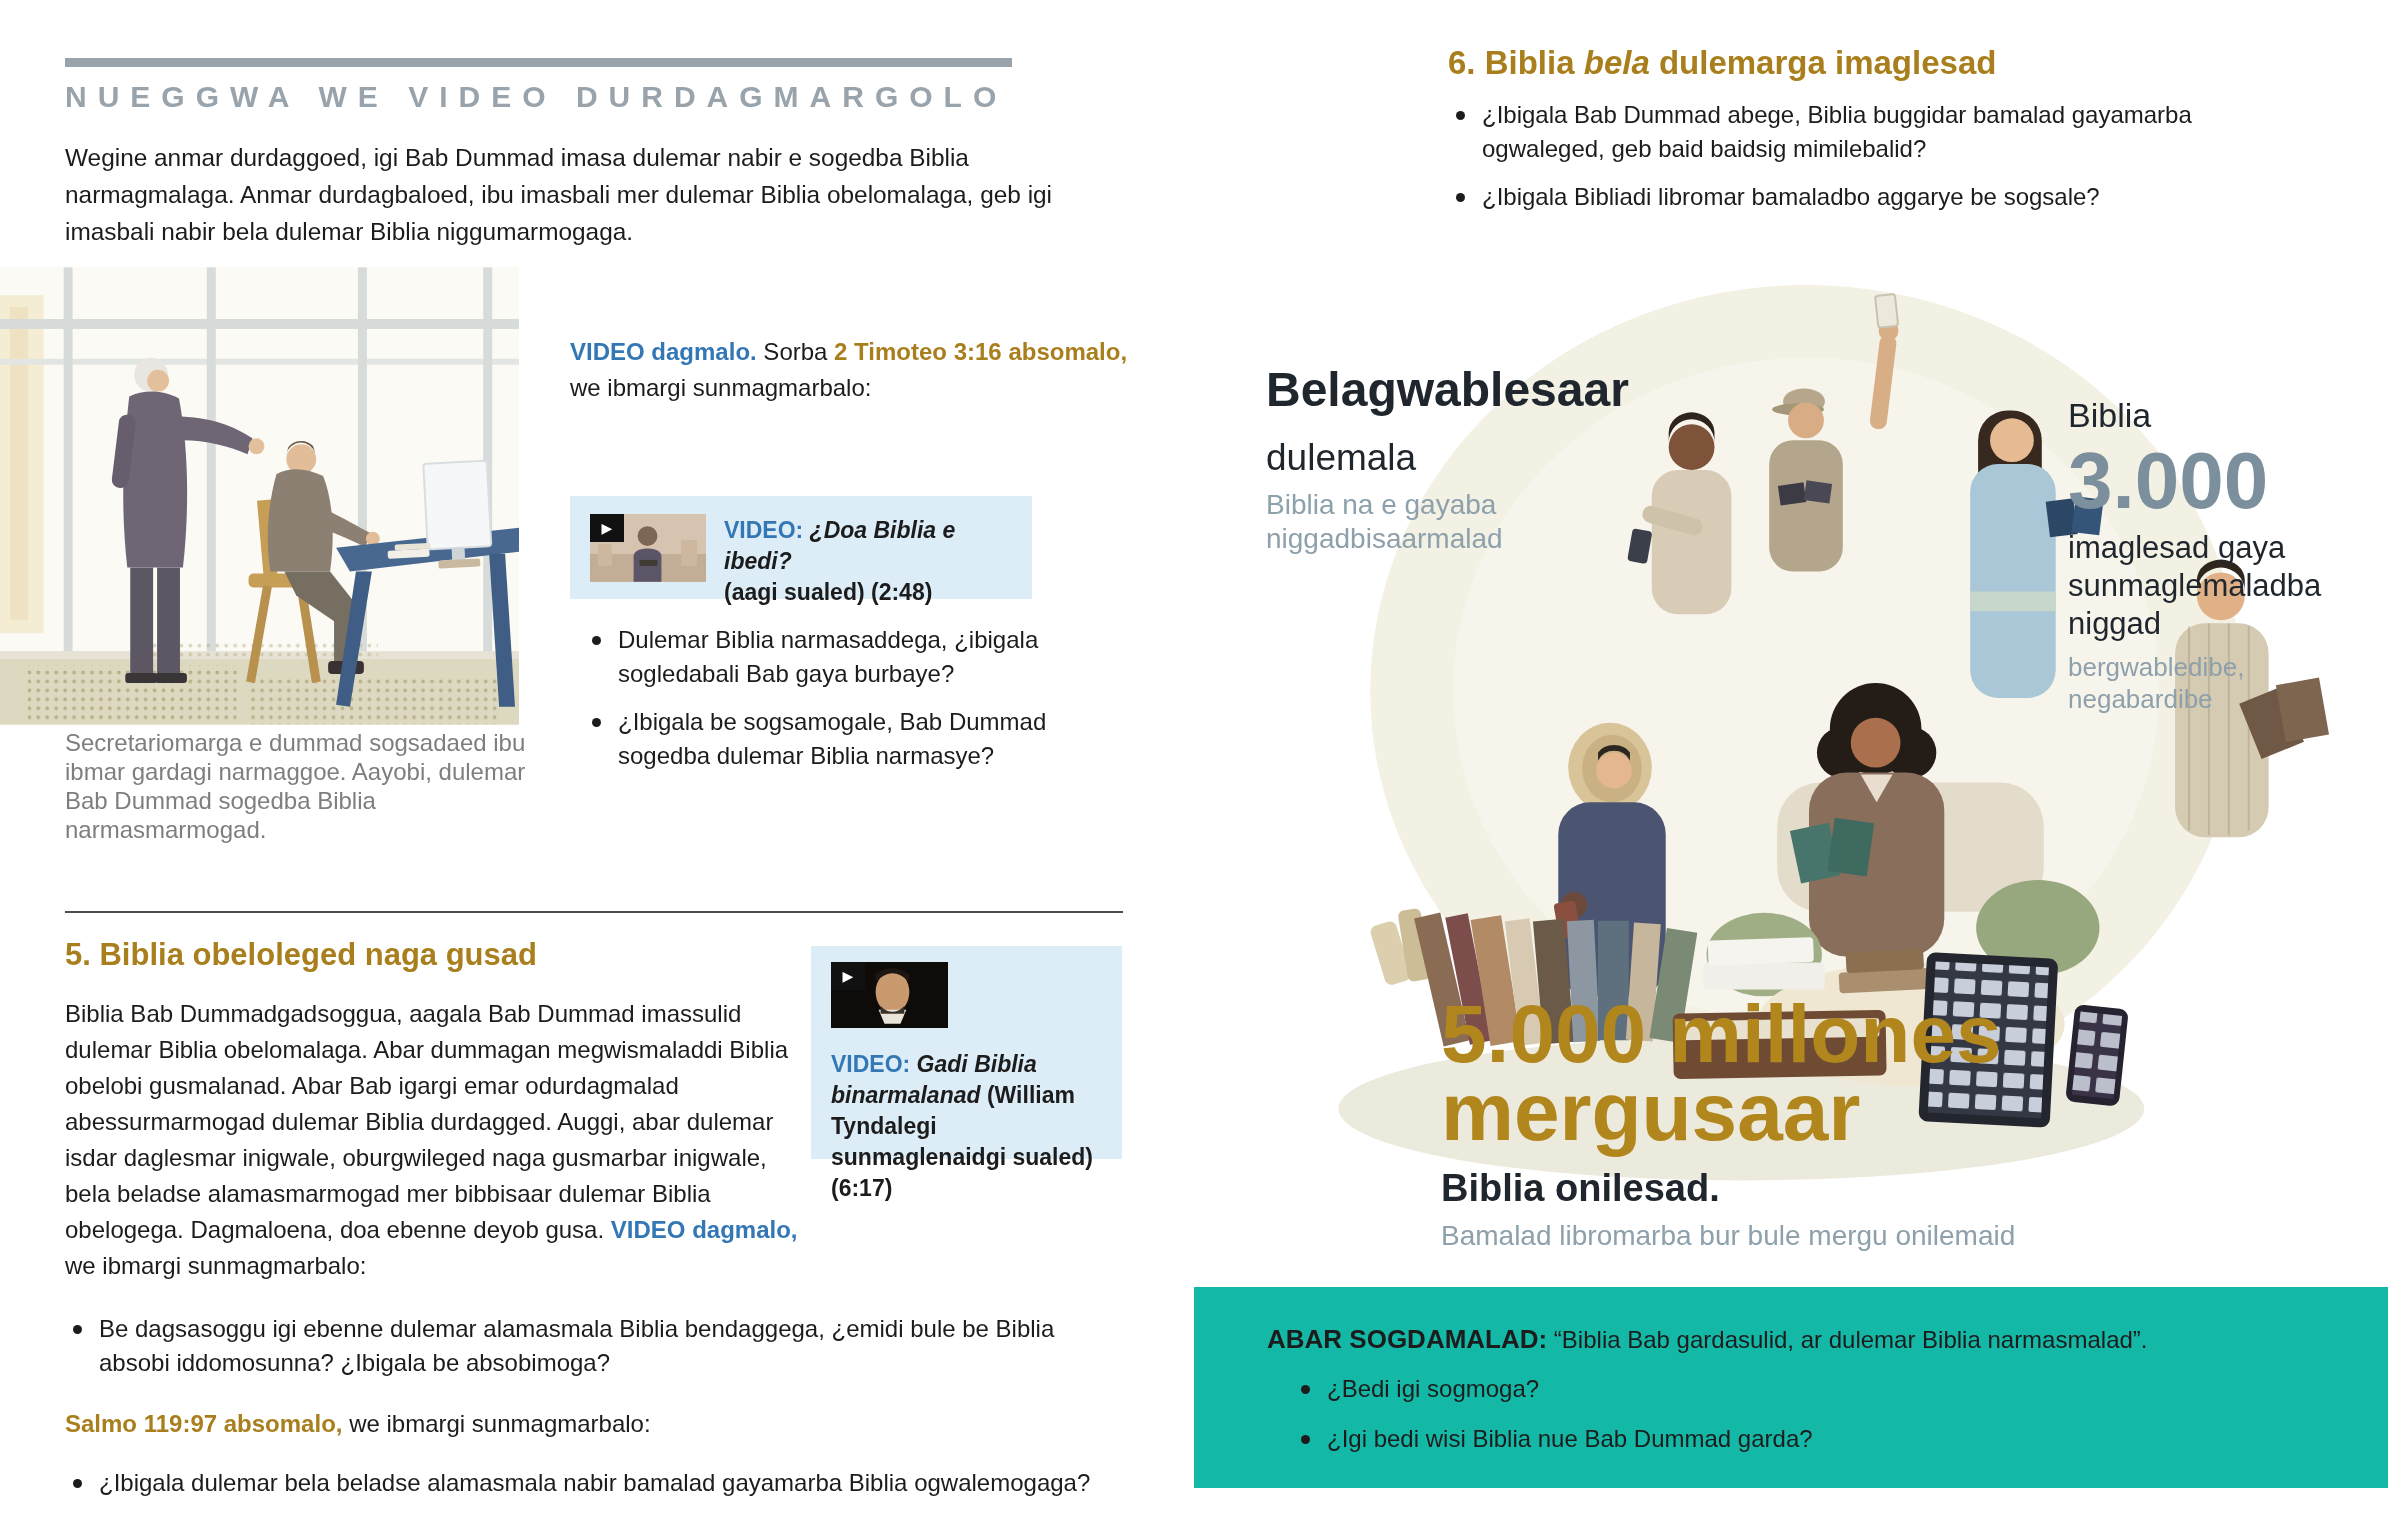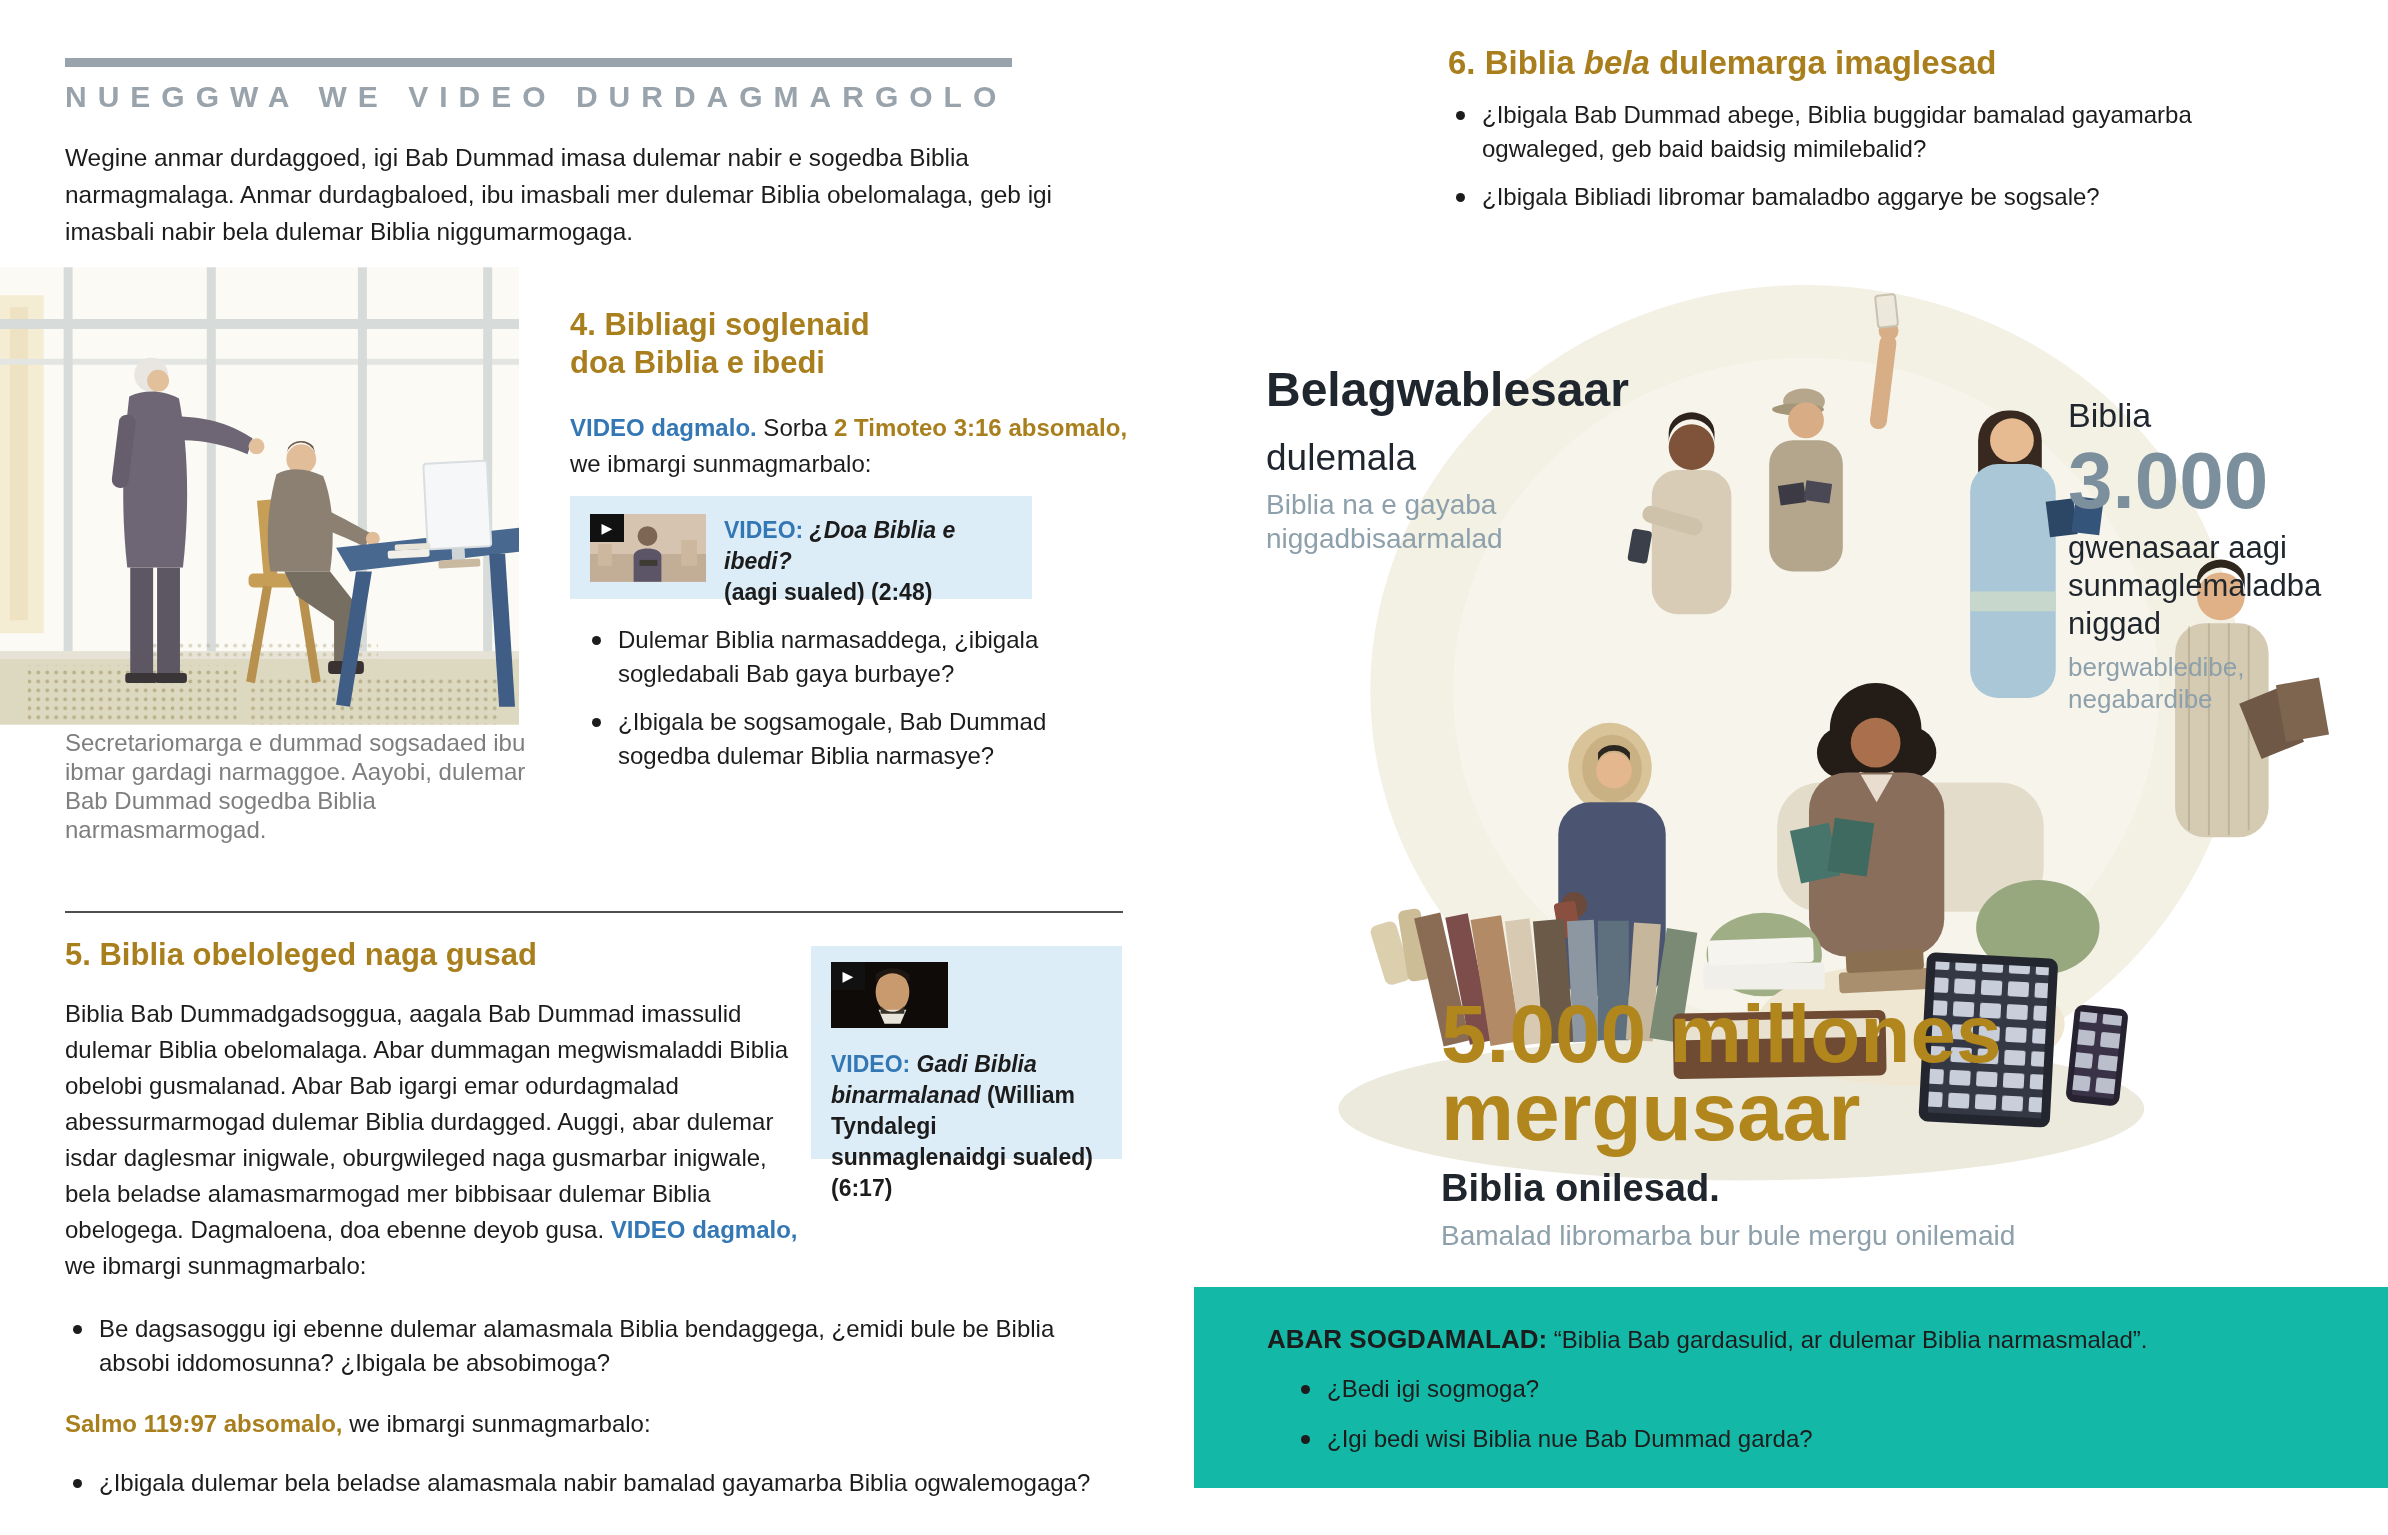--- a/index.html
+++ b/index.html
@@ -138,24 +138,20 @@
         <rect x="438" y="294" width="42" height="8" rx="2" fill="#c9b9a1"></rect>
       </g>
       <rect x="390" y="284" width="42" height="8" rx="2" fill="#f2efe8" transform="rotate(-3 411 288)"></rect>
       <rect x="397" y="278" width="36" height="6" rx="2" fill="#e9e4d8" transform="rotate(-3 415 281)"></rect>
     </svg>
   </div>
 
   <div class="abs caption">Secretariomarga e dummad sogsadaed ibu ibmar gardagi narmaggoe. Aayobi, dulemar Bab Dummad sogedba Biblia narmasmarmogad.</div>
 
   <div class="abs" style="left:570px;top:306px;width:561px;">
-    <div class="sec-title">
-      <div>4. Bibliagi soglenaid</div>
-      <div>doa Biblia e ibedi</div>
-    </div>
     <div class="body-text" style="margin-top:28px;">
       <span class="link-blue">VIDEO dagmalo.</span><span> Sorba </span><span class="scripture">2 Timoteo 3:16 absomalo,</span><span> we ibmargi sunmagmarbalo:</span>
     </div>
   </div>
 
   <div class="abs video-box vb1">
     <div class="thumb" style="left:20px;top:18px;width:116px;height:68px;">
       <svg width="116" height="68" viewBox="0 0 117 68">
         <rect width="117" height="68" fill="#d6c4b0"></rect>
         <rect x="0" y="40" width="117" height="28" fill="#c2ad96"></rect>
@@ -312,21 +308,21 @@
     </svg>
   </div>
 
   <div class="abs ig-headline">Belagwablesaar</div>
   <div class="abs ig-subhead">dulemala</div>
   <div class="abs ig-note">Biblia na e gayaba niggadbisaarmalad</div>
 
   <div class="abs stat1">
     <div class="stat1-label">Biblia</div>
     <div class="stat1-value">3.000</div>
-    <div class="stat1-desc">gwenasaar aagi sunmaglemaladba niggad</div>
+    <div class="stat1-desc">imaglesad gaya sunmaglemaladba niggad</div>
     <div class="stat1-note">bergwabledibe, negabardibe</div>
   </div>
 
   <div class="abs stat2">
     <div class="stat2-big">5.000 millones</div>
     <div class="stat2-big">mergusaar</div>
     <div class="stat2-desc">Biblia onilesad.</div>
     <div class="stat2-note">Bamalad libromarba bur bule mergu onilemaid</div>
   </div>
 

